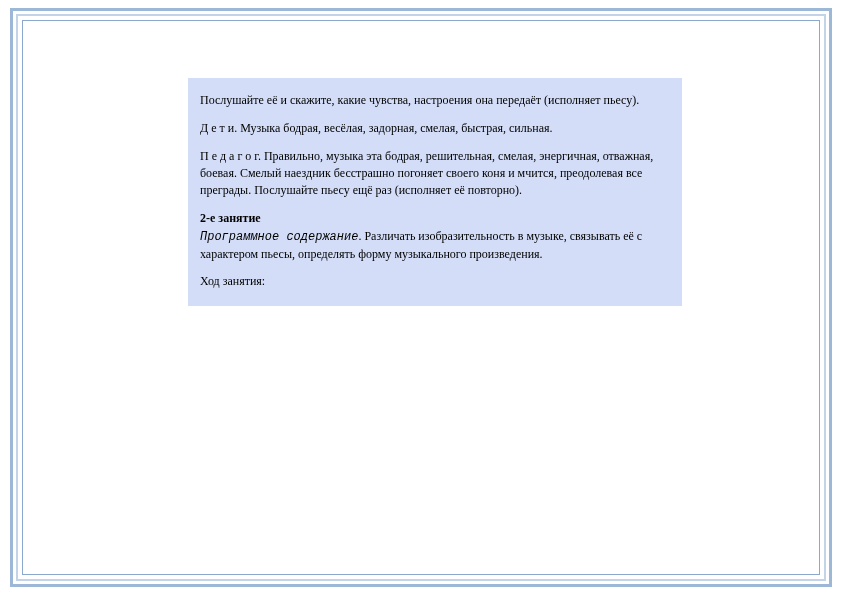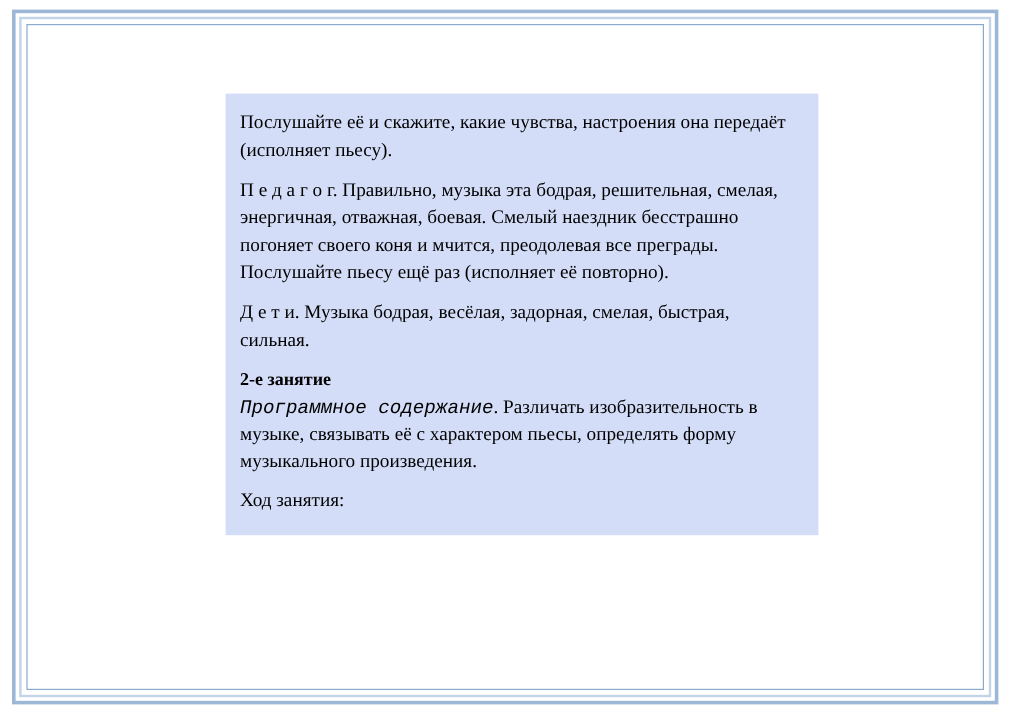--- a/index.html
+++ b/index.html
@@ -51,31 +51,31 @@
   .content-box {
     position: absolute;
     left: 188px;
     top: 78px;
     width: 494px;
     background: #d3ddf7;
     padding: 14px 16px 16px 12px;
     box-sizing: border-box;
   }
   .para {
-    font-size: 16px;
+    font-size: 12px;
     line-height: 1.42;
     color: #000000;
     margin: 0 0 11px 0;
     text-align: left;
   }
   .para:last-child {
     margin-bottom: 0;
   }
   .heading {
-    font-size: 15px;
+    font-size: 12px;
     line-height: 1.42;
     font-weight: bold;
     color: #000000;
     margin: 0 0 1px 0;
   }
   .italic-lead {
     font-style: italic;
     font-family: Liberation Mono, monospace;
   }
   .tight {
@@ -88,23 +88,23 @@
 <div class="slide">
 
   <div class="frame-outer"></div>
   <div class="frame-mid"></div>
   <div class="frame-inner"></div>
 
   <div class="content-box">
 
     <p class="para">Послушайте её и скажите, какие чувства, настроения она передаёт (исполняет пьесу).</p>
 
+    <p class="para">Д е т и. Музыка бодрая, весёлая, задорная, смелая, быстрая, сильная.</p>
+
     <p class="para">П е д а г о г. Правильно, музыка эта бодрая, решительная, смелая, энергичная, отважная, боевая. Смелый наездник бесстрашно погоняет своего коня и мчится, преодолевая все преграды. Послушайте пьесу ещё раз (исполняет её повторно).</p>
-
-    <p class="para">Д е т и. Музыка бодрая, весёлая, задорная, смелая, быстрая, сильная.</p>
 
     <p class="heading">2-е занятие</p>
 
     <p class="para tight"><span class="italic-lead">Программное содержание</span><span>. Различать изобразительность в музыке, связывать её с характером пьесы, определять форму музыкального произведения.</span></p>
 
     <p class="para">Ход занятия:</p>
 
   </div>
 
 </div>

